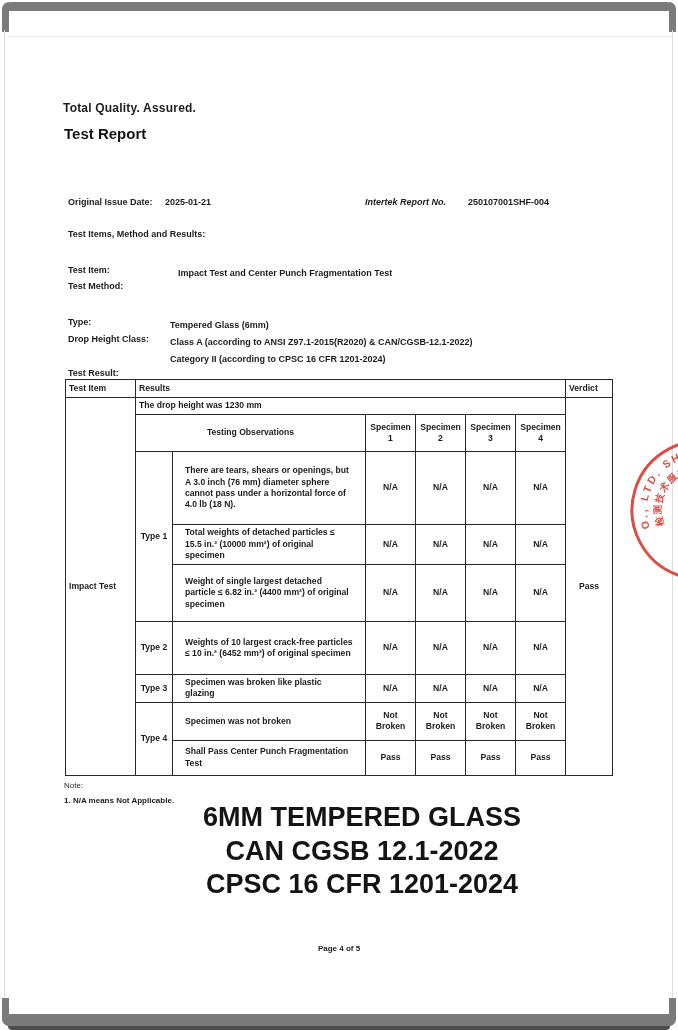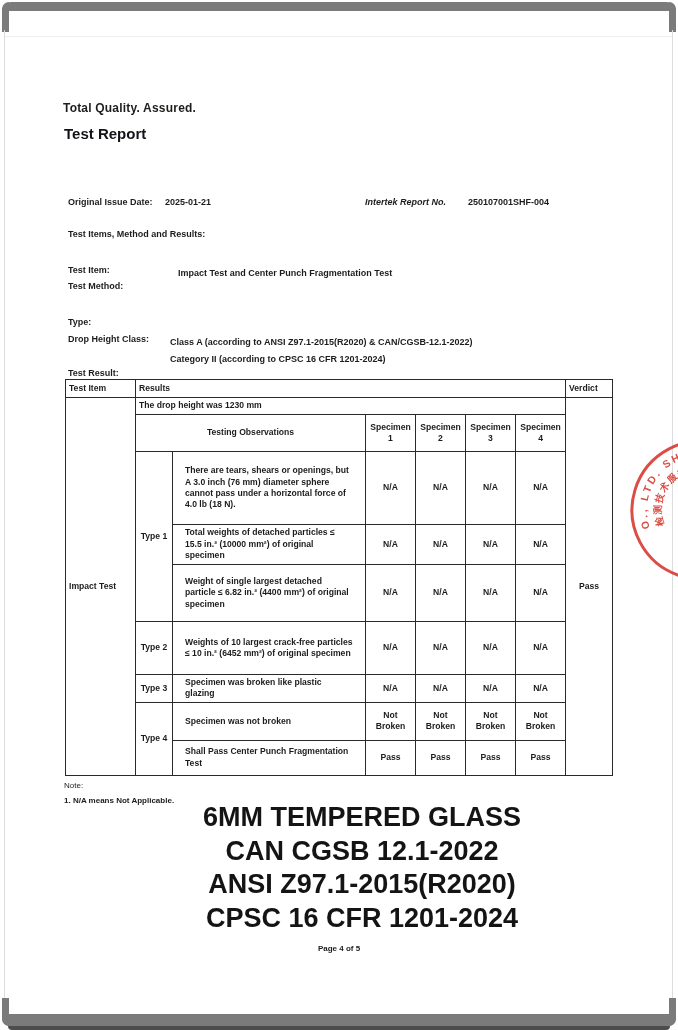--- a/index.html
+++ b/index.html
@@ -73,20 +73,21 @@
   <div class="meta-value" style="left:468px; top:197px;">250107001SHF-004</div>
 
   <div class="sec-heading" style="left:68px; top:229px;">Test Items, Method and Results:</div>
 
   <div class="info-label" style="left:68px; top:265px;">Test Item:</div>
   <div class="info-value" style="left:178px; top:265px;">Impact Test and Center Punch Fragmentation Test</div>
 
   <div class="info-label" style="left:68px; top:281px;">Test Method:</div>
 
   <div class="info-label" style="left:68px; top:317px;">Type:</div>
+  <div class="info-value" style="left:170px; top:317px;">Tempered Glass (6mm)</div>
 
   <div class="info-label" style="left:68px; top:334px;">Drop Height Class:</div>
   <div class="info-value pre" style="left:170px; top:334px; line-height:17px;">Class A (according to ANSI Z97.1-2015(R2020) &amp; CAN/CGSB-12.1-2022)
 Category II (according to CPSC 16 CFR 1201-2024)</div>
 
   <div class="sec-heading" style="left:68px; top:368px;">Test Result:</div>
 
   <div class="table-wrap">
     <table>
       <colgroup>
@@ -173,21 +174,20 @@
     </tbody>
       </table>
   </div>
 
   <div class="note-head">Note:</div>
   <div class="note-item">1. N/A means Not Applicable.</div>
 
   <div class="overlay-block">
     <div>6MM TEMPERED GLASS</div>
     <div>CAN CGSB 12.1-2022</div>
-    <div>ANSI Z97.1-2015(R2020)</div>
     <div>CPSC 16 CFR 1201-2024</div>
   </div>
 
   <div class="page-footer">Page 4 of 5</div>
 
   <svg class="stamp" viewBox="0 0 146 146">
     <defs>
       <path id="arcOuter" d="M 19 73 A 54 54 0 0 1 127 73"></path>
       <path id="arcInner" d="M 33 73 A 40 40 0 0 1 113 73"></path>
     </defs>

